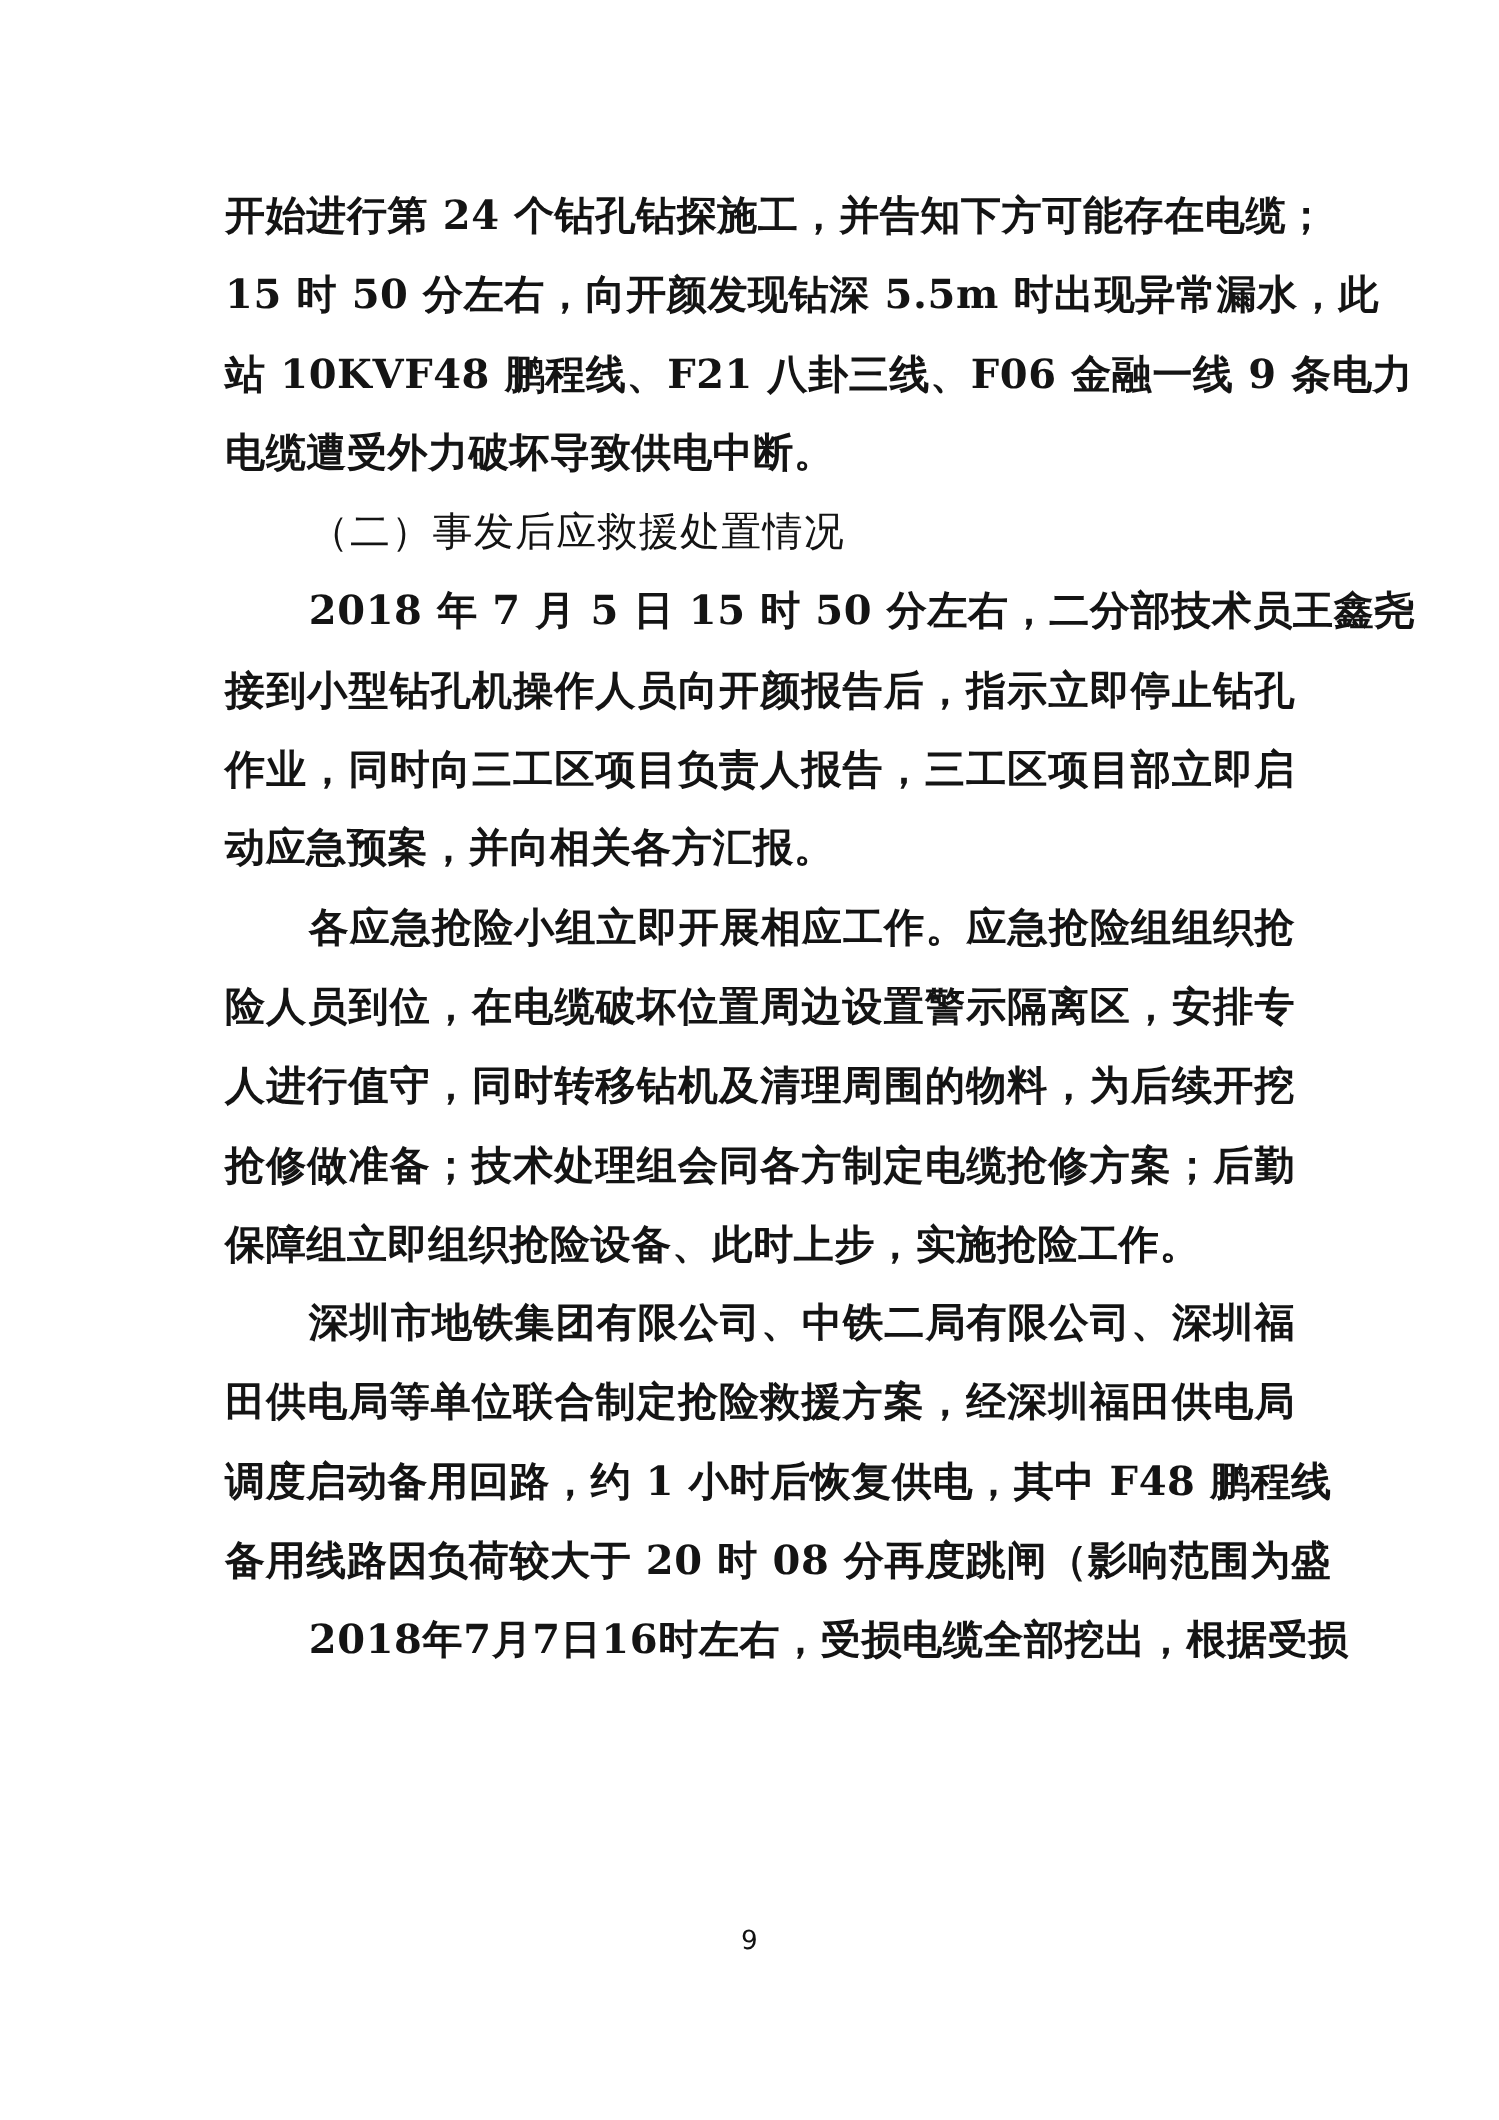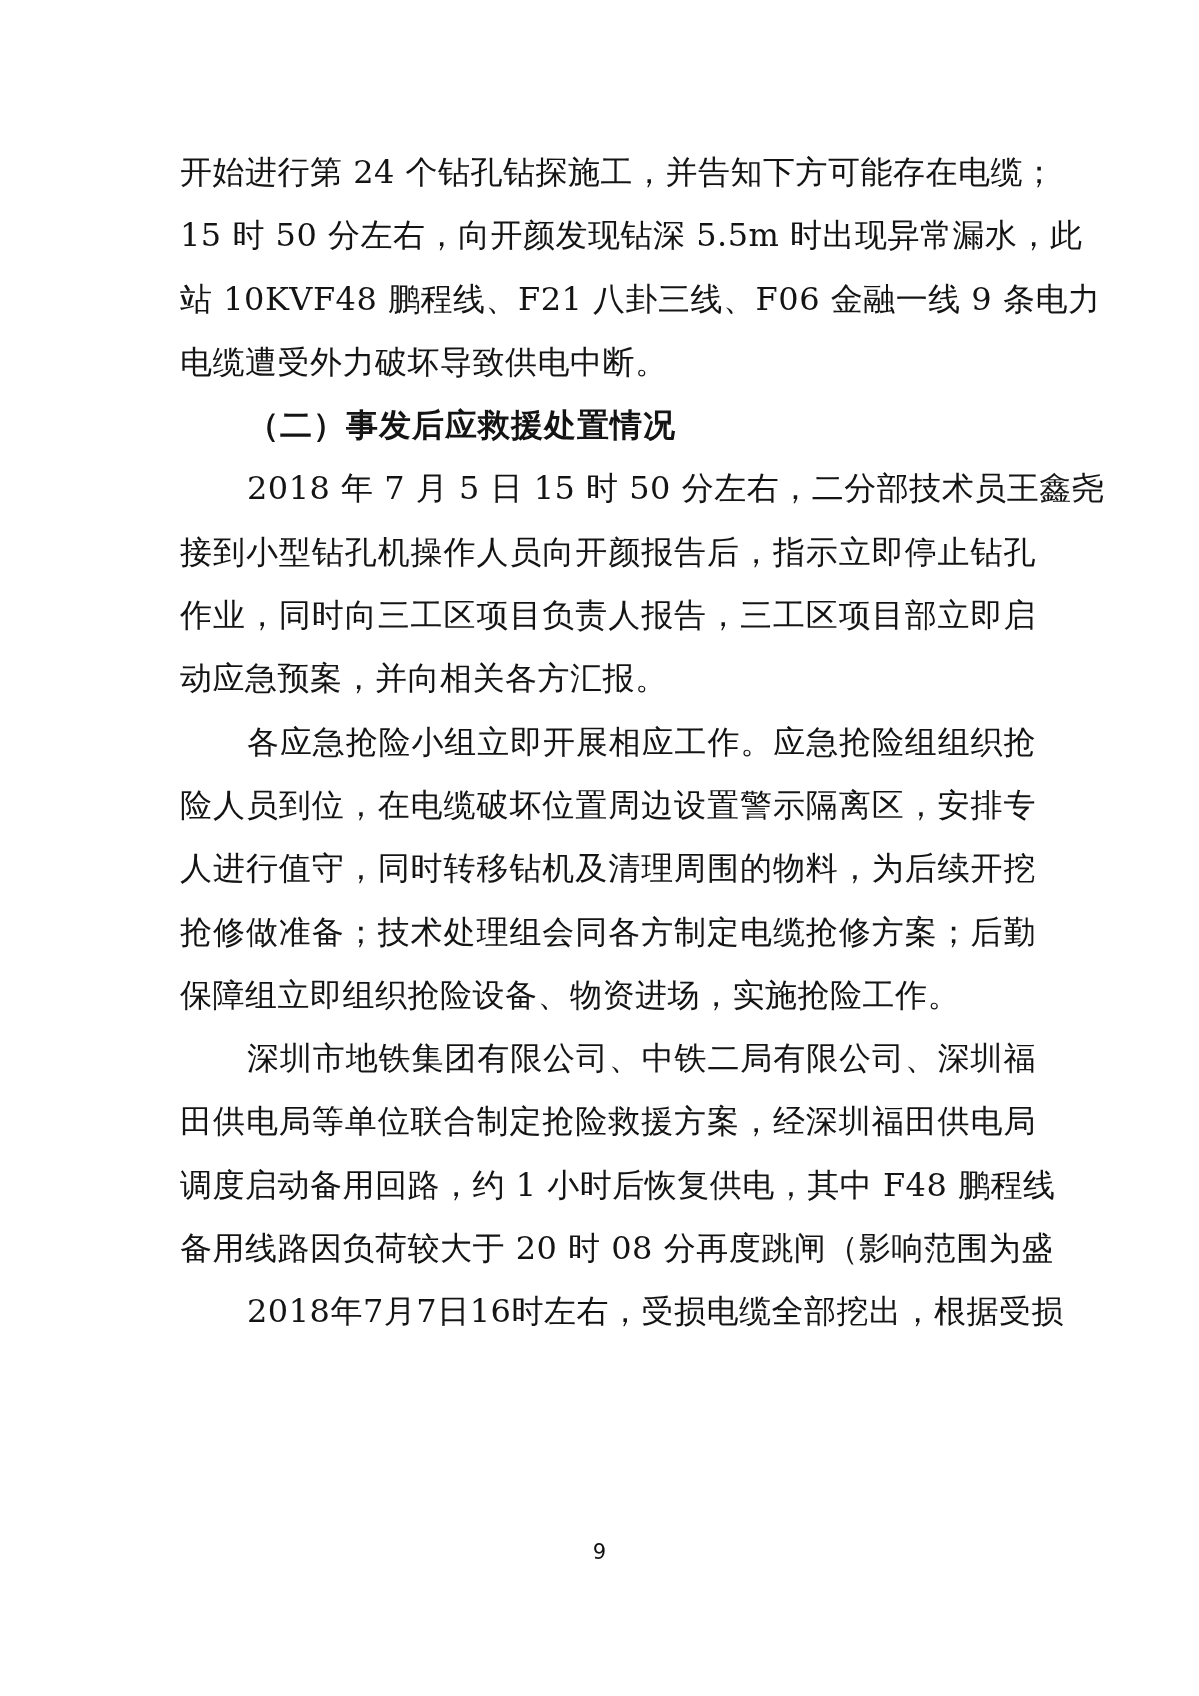--- a/index.html
+++ b/index.html
@@ -19,29 +19,30 @@
     width:856px;
   }
   .para{margin:0;padding:0;}
   .ln{
     font-size:32px;
     line-height:63.3px;
     height:63.3px;
     white-space:nowrap;
     text-align:left;
     letter-spacing:0.5px;
+    font-weight:bold;
   }
   
   .jf{
     text-align:justify;
     text-align-last:justify;
   }
   
   .ind{text-indent:67px;}
-  .heading{font-weight:700;letter-spacing:1px;}
+  .heading{font-weight:400;letter-spacing:1px;}
   .pageno{
     position:absolute;
     top:1537px;
     left:0;
     width:100%;
     text-align:center;
     font-size:21px;
     line-height:30px;
     font-family:"DejaVu Sans","Liberation Sans",sans-serif;
     color:#111111;
@@ -69,21 +70,21 @@
       <div class="ln jf">接到小型钻孔机操作人员向开颜报告后，指示立即停止钻孔</div>
       <div class="ln jf">作业，同时向三工区项目负责人报告，三工区项目部立即启</div>
       <div class="ln">动应急预案，并向相关各方汇报。</div>
     </div>
 
     <div class="para">
       <div class="ln ind jf">各应急抢险小组立即开展相应工作。应急抢险组组织抢</div>
       <div class="ln jf">险人员到位，在电缆破坏位置周边设置警示隔离区，安排专</div>
       <div class="ln jf">人进行值守，同时转移钻机及清理周围的物料，为后续开挖</div>
       <div class="ln jf">抢修做准备；技术处理组会同各方制定电缆抢修方案；后勤</div>
-      <div class="ln">保障组立即组织抢险设备、物资进场，实施抢险工作。</div>
+      <div class="ln">保障组立即组织抢险设备、此时上步，实施抢险工作。</div>
     </div>
 
     <div class="para">
       <div class="ln ind jf">深圳市地铁集团有限公司、中铁二局有限公司、深圳福</div>
       <div class="ln jf">田供电局等单位联合制定抢险救援方案，经深圳福田供电局</div>
       <div class="ln jf">调度启动备用回路，约 1 小时后恢复供电，其中 F48 鹏程线</div>
       <div class="ln jf">备用线路因负荷较大于 20 时 08 分再度跳闸（影响范围为盛</div>
     </div>
 
     <div class="para">

